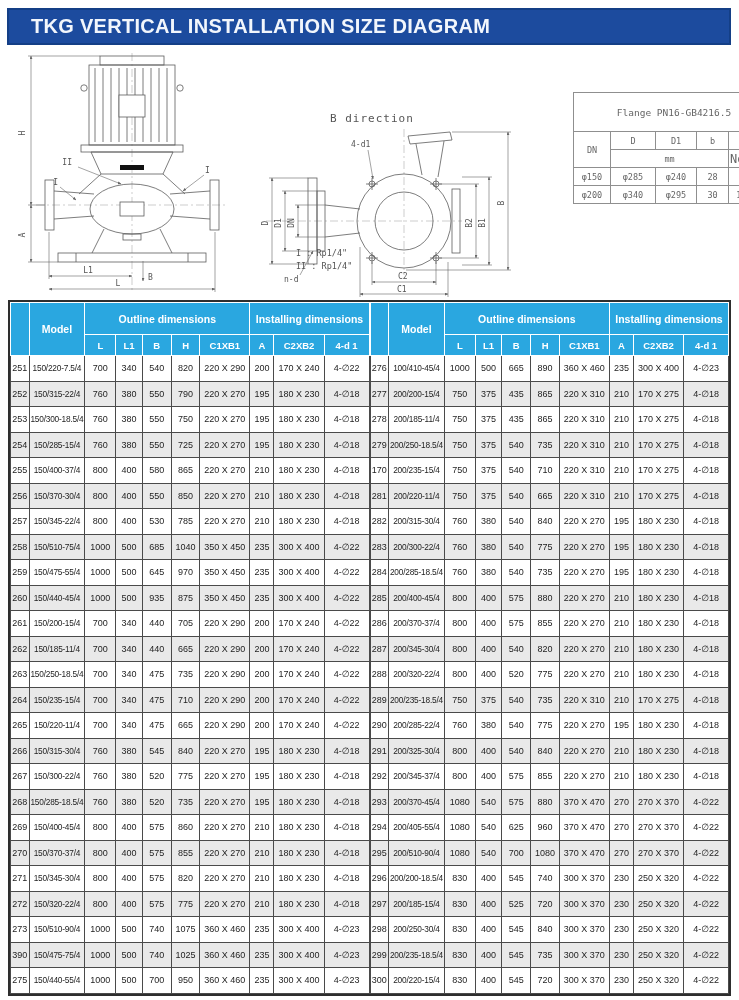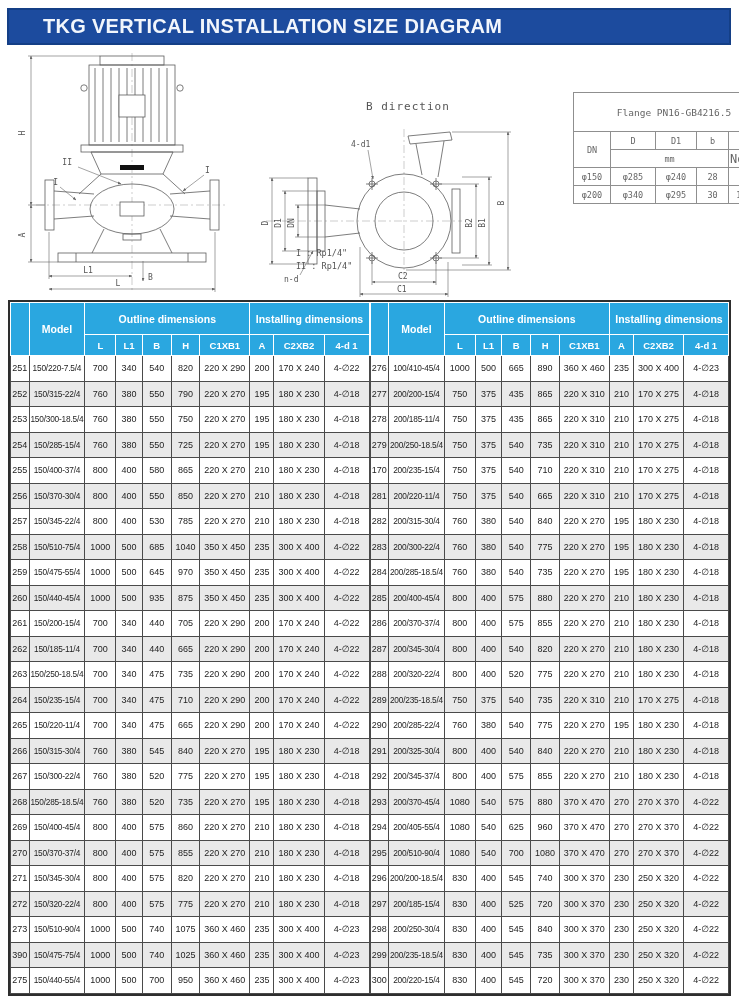--- a/index.html
+++ b/index.html
@@ -2,30 +2,30 @@
 <html style="--title-bar-bg: #1c4b9e; --table-header-bg: #2aa7e0; --row-stripe: #e9e9e9;"><head>
 <meta charset="utf-8">
 <style>
   html,body{margin:0;padding:0;background:#fff;}
   .page{position:relative;width:739px;height:1000px;background:#fff;overflow:hidden;
         font-family:"Liberation Sans",sans-serif;}
   
   .title-bar{position:absolute;left:7px;top:8px;width:724px;height:37px;
     background:var(--title-bar-bg,#1c4b9e);border:2px solid #143f86;box-sizing:border-box;
     display:flex;align-items:center;padding-left:22px;}
-  .title-bar h1{margin:12px;font-size:20px;font-weight:700;color:#f2f6fc;letter-spacing:.3px;
+  .title-bar h1{margin:0;font-size:20px;font-weight:700;color:#f2f6fc;letter-spacing:.3px;
     font-family:"Liberation Sans",sans-serif;}
   
   .drawing{position:absolute;}
   svg .ln{stroke:#5c5c5c;fill:none;stroke-width:.8;}
   svg .cl{stroke:#999;fill:none;stroke-width:.5;stroke-dasharray:8 3 2 3;}
   svg .dim{stroke:#666;fill:none;stroke-width:.6;}
   svg text{font-family:"DejaVu Sans Mono",monospace;font-size:8px;fill:#555;}
-  .b-dir-title{position:absolute;left:330px;top:100px;font:11px "DejaVu Sans Mono",monospace;
-    color:#555;letter-spacing:1px;margin-left:36px;}
+  .b-dir-title{position:absolute;left:330px;top:112px;font:11px "DejaVu Sans Mono",monospace;
+    color:#555;letter-spacing:1px;}
   .tap-notes{position:absolute;left:296px;top:247px;font:8.5px "DejaVu Sans Mono",monospace;
     color:#555;line-height:13px;}
   
   .flange{position:absolute;left:534px;top:92px;width:201px;border-collapse:collapse;
     font:8.5px "DejaVu Sans Mono",monospace;color:#666;text-align:center;table-layout:fixed;margin-left:39px;}
   .flange td{border:1px solid #8f8f8f;height:17px;padding:0 1px;overflow:hidden;white-space:nowrap;}
   .flange .ft-title{height:38px;font-size:9.5px;vertical-align:middle;}
   .flange .ft-small{font-size:12px;}
   
   .main-table-wrap{position:absolute;left:8px;top:300px;width:723px;display:flex;

